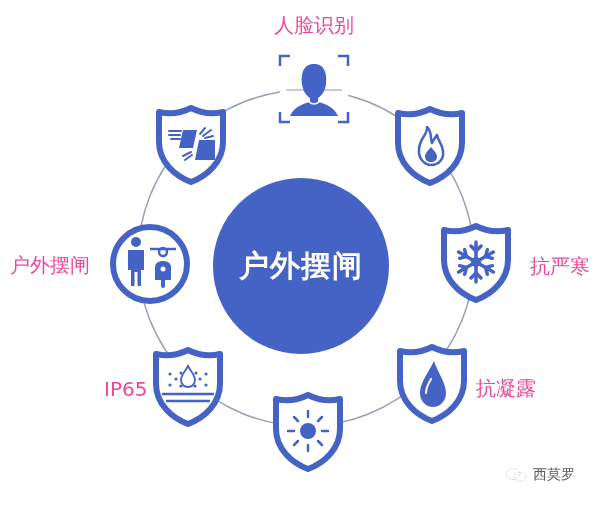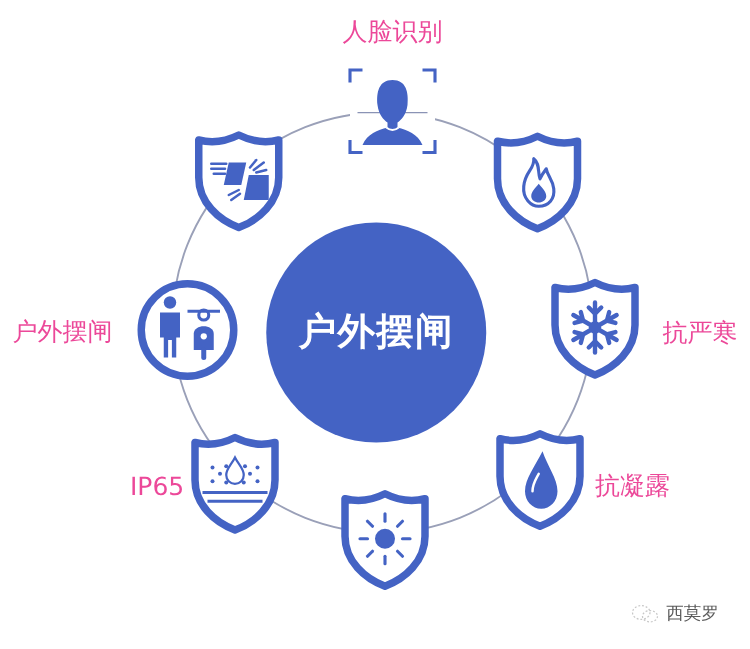--- a/index.html
+++ b/index.html
@@ -6,21 +6,21 @@
   body { width: 600px; height: 519px; position: relative; overflow: hidden;
          font-family: "DejaVu Sans", "Liberation Sans", sans-serif; }
   .stage { position: absolute; left: 0; top: 0; width: 600px; height: 519px; }
   .ring { position: absolute; left: 0; top: 0; }
   .center-disc { position: absolute; left: 213px; top: 178px; width: 176px; height: 176px;
                  border-radius: 50%; background: #4463c4; display: flex; flex-direction: row;
                  align-items: center; justify-content: center; }
   .center-line { color: #fff; font-weight: bold; font-size: 30px; line-height: 42px; letter-spacing: 1px; }
   .label { position: absolute; color: #ec4899; font-size: 20px; white-space: nowrap; }
   .icon { position: absolute; }
-  .watermark { position: absolute; left: 505px; top: 466px; display: flex; align-items: center; gap: 6px; margin-top: 16px; }
+  .watermark { position: absolute; left: 505px; top: 466px; display: flex; align-items: center; gap: 6px; }
   .wm-text { color: #5a5a5a; font-size: 14px; }
 </style>
 </head>
 <body>
 
 <div class="stage">
 
   <svg class="ring" width="600" height="519">
     <circle cx="306" cy="258" r="168" fill="none" stroke="#9aa0b8" stroke-width="1.5"></circle>
   </svg>

